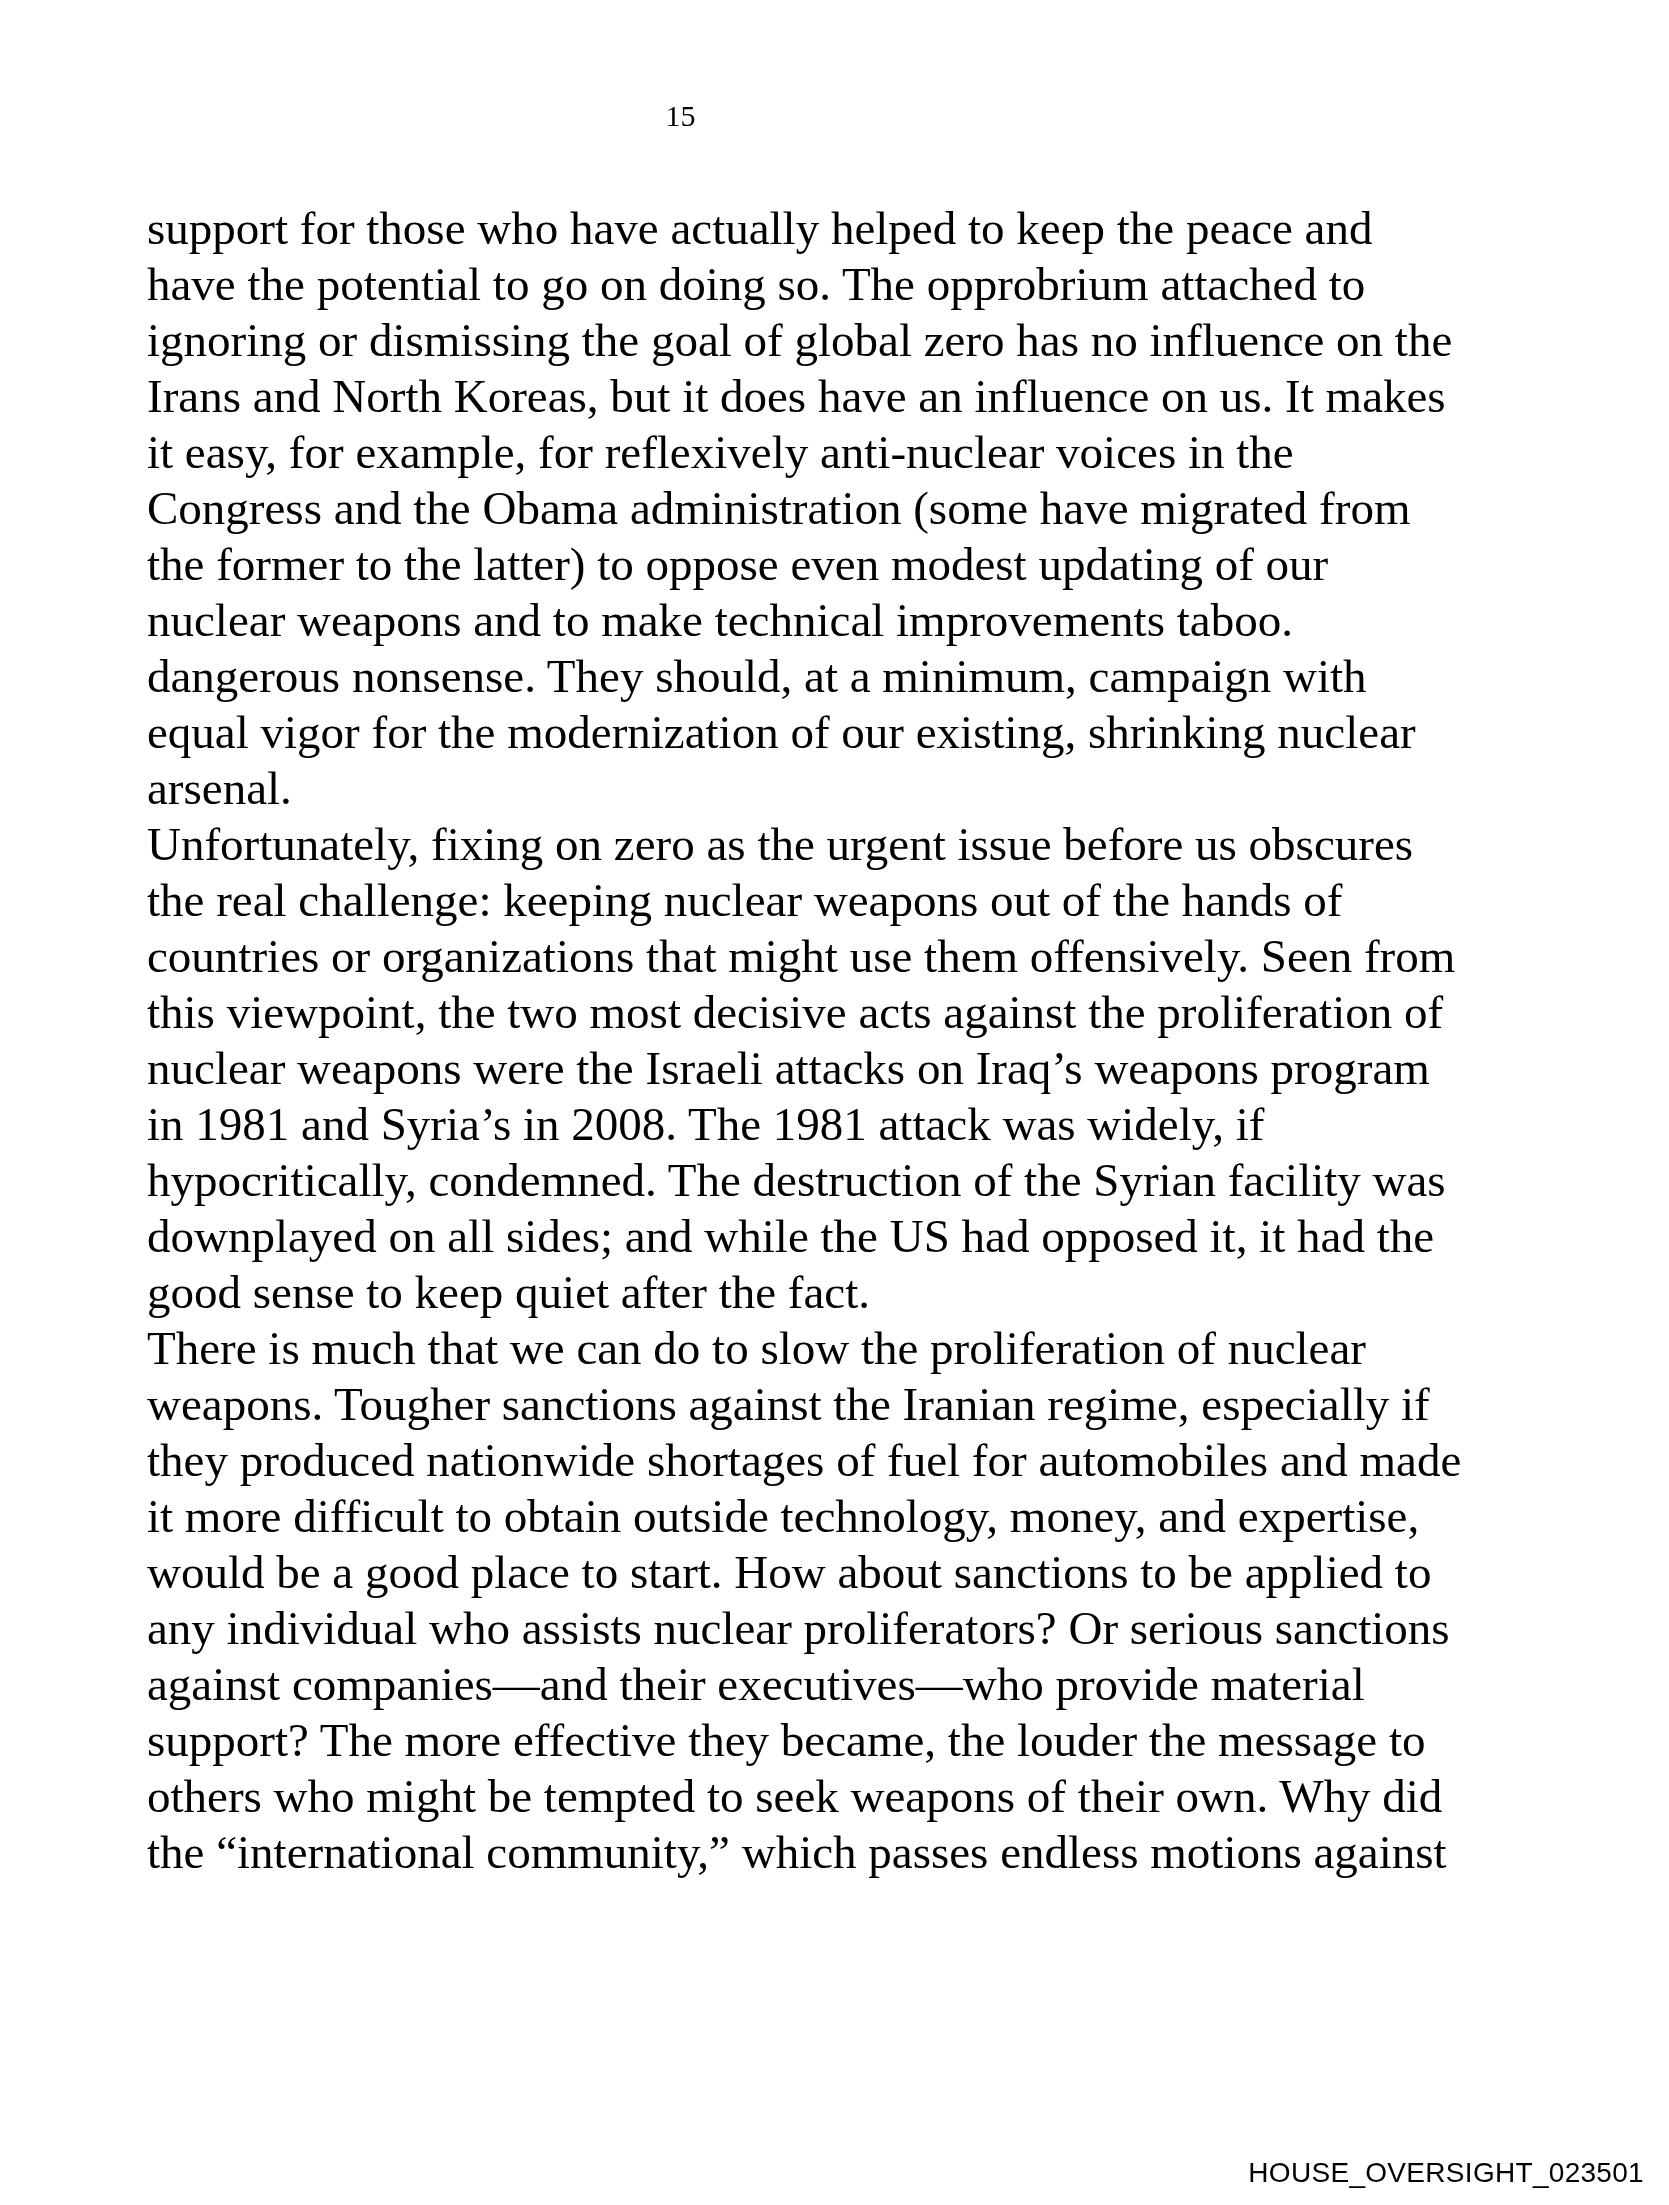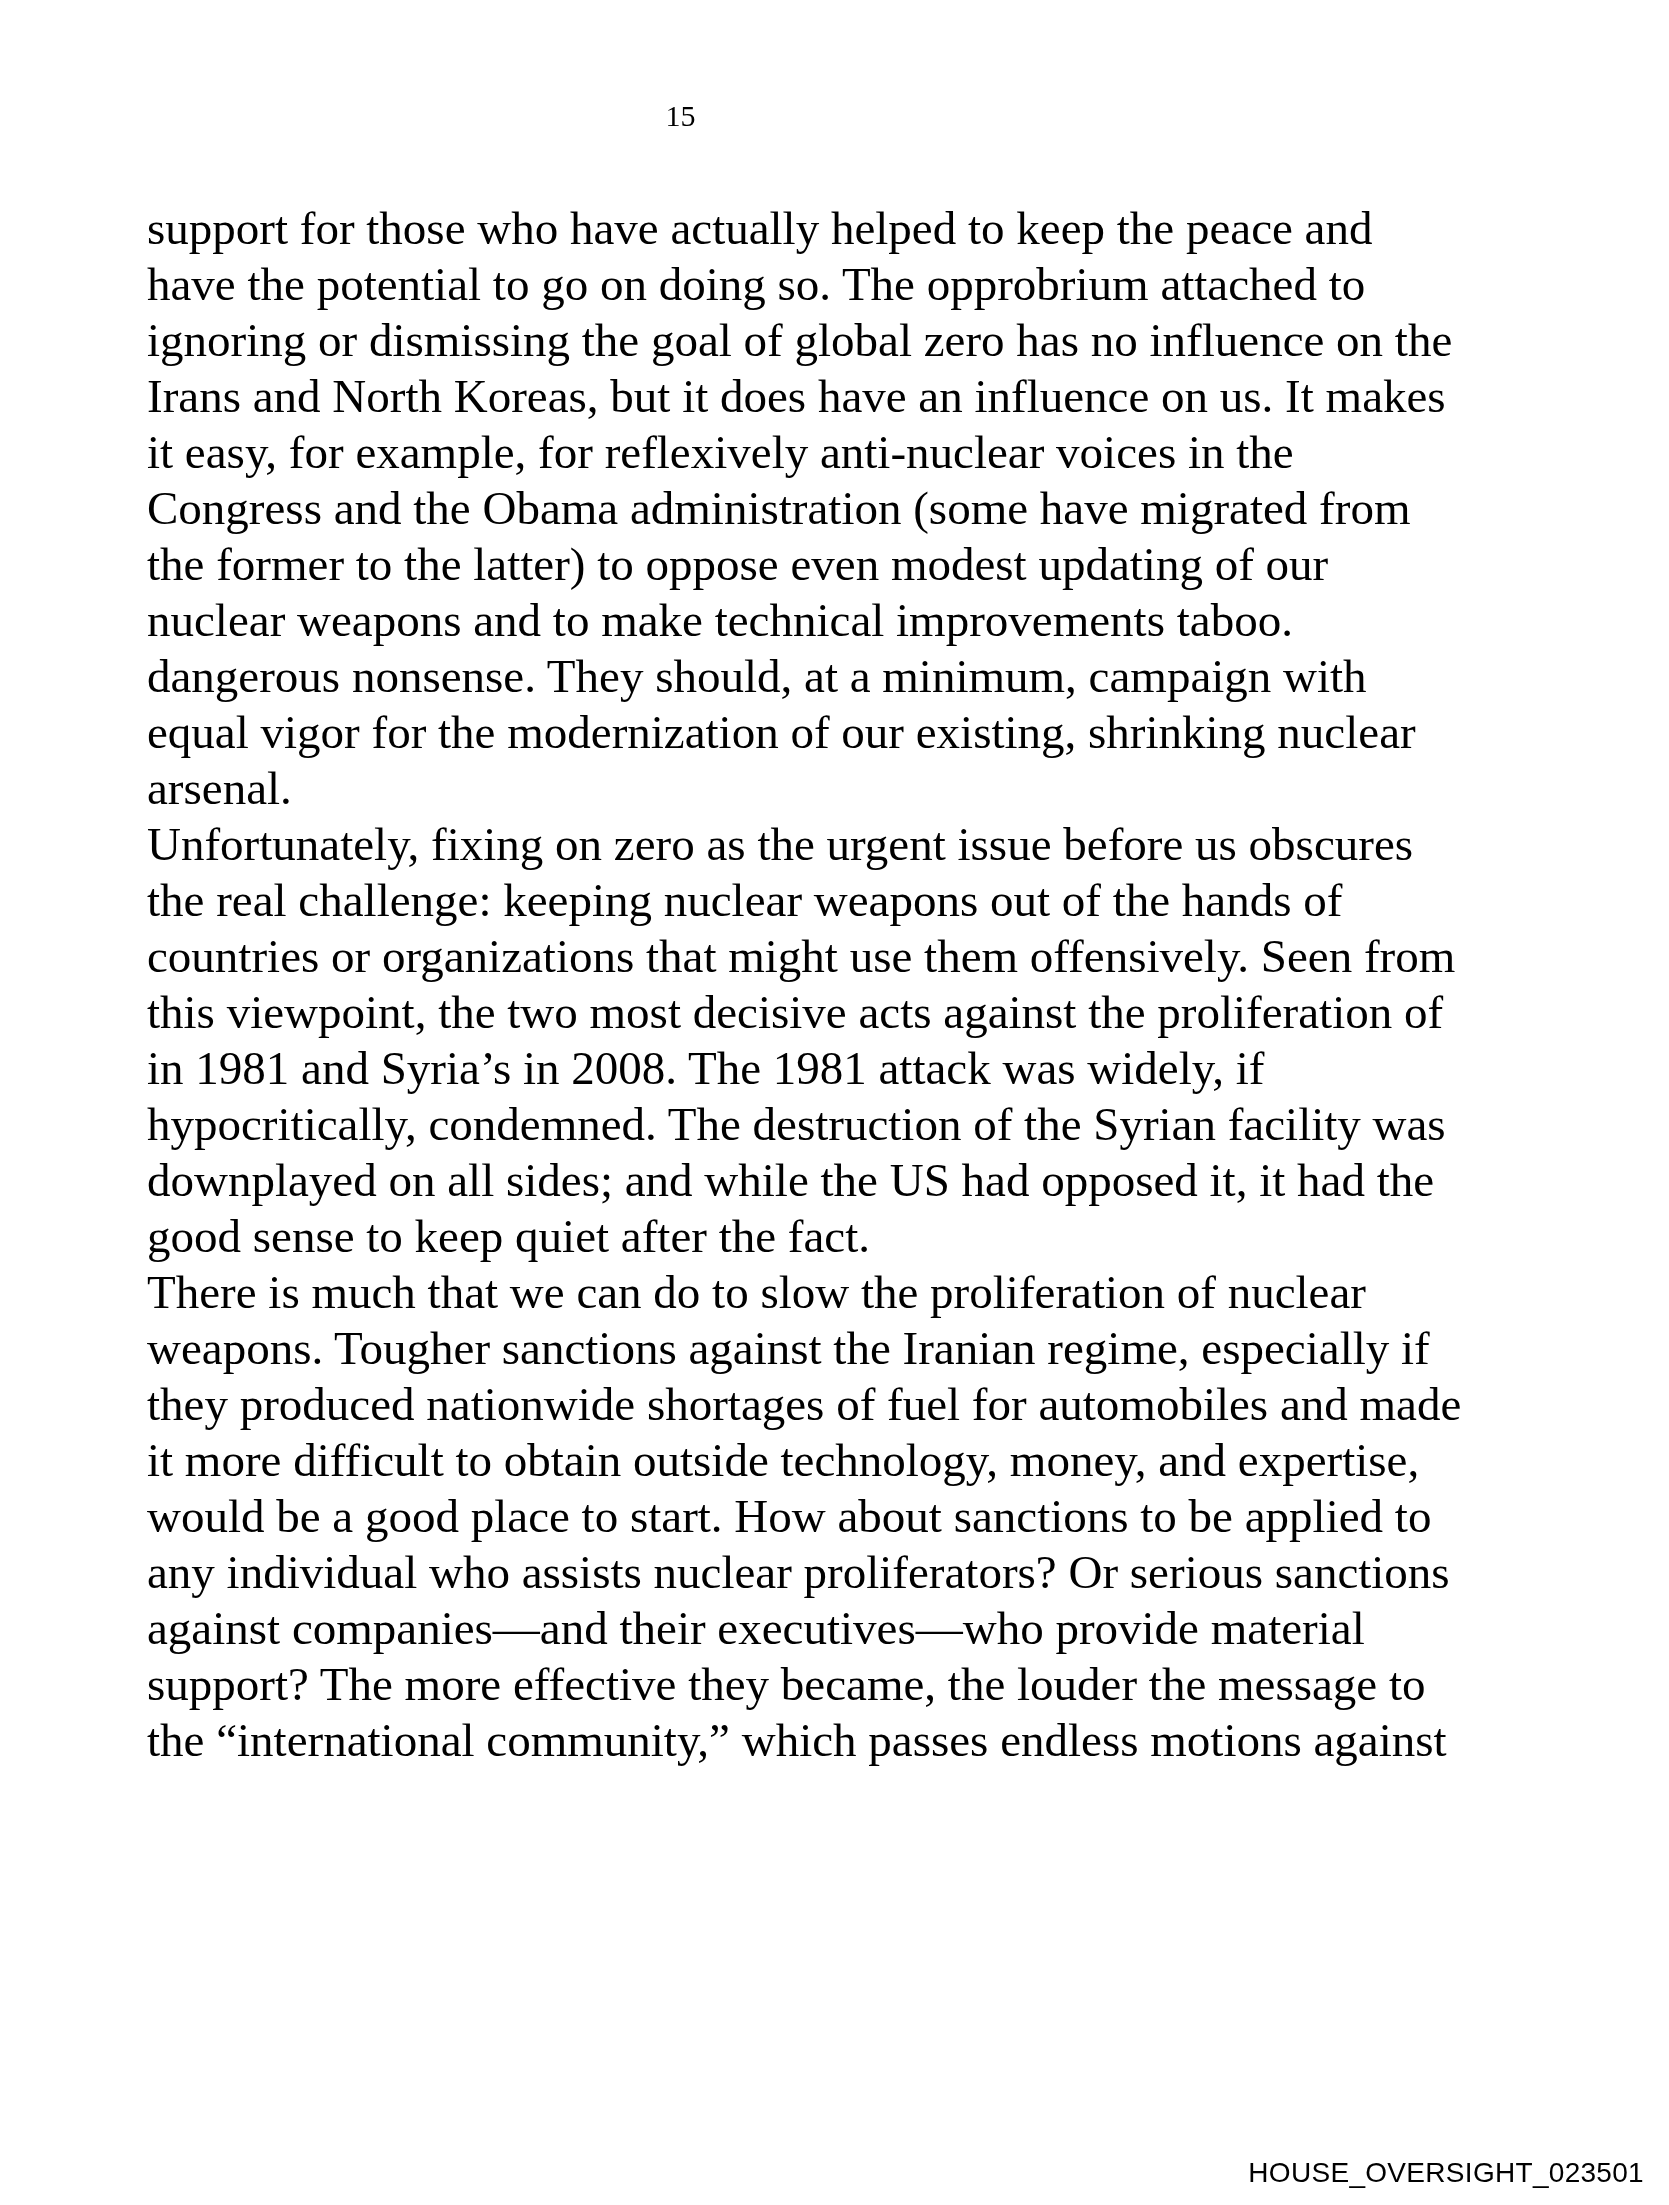--- a/index.html
+++ b/index.html
@@ -62,29 +62,31 @@
   <span class="line">Congress and the Obama administration (some have migrated from</span>
   <span class="line">the former to the latter) to oppose even modest updating of our</span>
   <span class="line">nuclear weapons and to make technical improvements taboo.</span>
   <span class="line">dangerous nonsense. They should, at a minimum, campaign with</span>
   <span class="line">equal vigor for the modernization of our existing, shrinking nuclear</span>
   <span class="line">arsenal.</span>
   <span class="line">Unfortunately, fixing on zero as the urgent issue before us obscures</span>
   <span class="line">the real challenge: keeping nuclear weapons out of the hands of</span>
   <span class="line">countries or organizations that might use them offensively. Seen from</span>
   <span class="line">this viewpoint, the two most decisive acts against the proliferation of</span>
+  <span class="line">nuclear weapons were the Israeli attacks on Iraq’s weapons program</span>
   <span class="line">in 1981 and Syria’s in 2008. The 1981 attack was widely, if</span>
   <span class="line">hypocritically, condemned. The destruction of the Syrian facility was</span>
   <span class="line">downplayed on all sides; and while the US had opposed it, it had the</span>
   <span class="line">good sense to keep quiet after the fact.</span>
   <span class="line">There is much that we can do to slow the proliferation of nuclear</span>
   <span class="line">weapons. Tougher sanctions against the Iranian regime, especially if</span>
   <span class="line">they produced nationwide shortages of fuel for automobiles and made</span>
   <span class="line">it more difficult to obtain outside technology, money, and expertise,</span>
   <span class="line">would be a good place to start. How about sanctions to be applied to</span>
   <span class="line">any individual who assists nuclear proliferators? Or serious sanctions</span>
   <span class="line">against companies—and their executives—who provide material</span>
   <span class="line">support? The more effective they became, the louder the message to</span>
+  <span class="line">others who might be tempted to seek weapons of their own. Why did</span>
   <span class="line">the “international community,” which passes endless motions against</span>
 </div>
 
 <div class="footer">HOUSE_OVERSIGHT_023501</div>
 
 
 </body></html>

